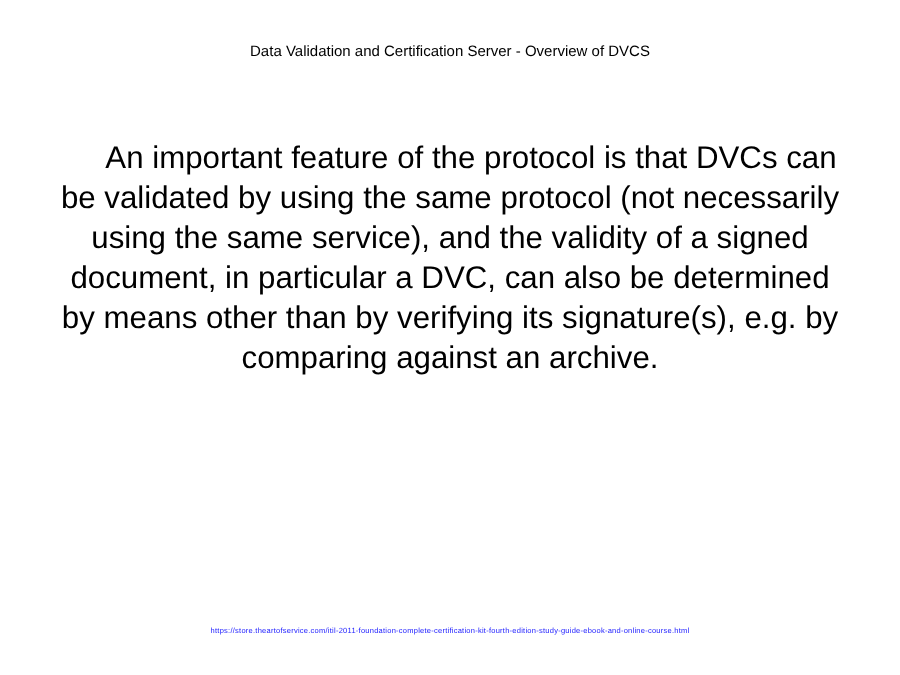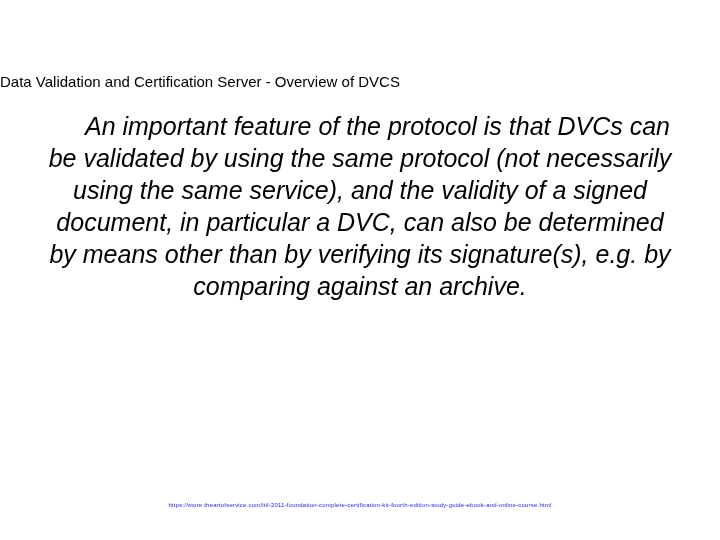--- a/index.html
+++ b/index.html
@@ -16,24 +16,24 @@
     position: relative;
     width: 720px;
     height: 540px;
     box-sizing: border-box;
   }
   .title {
     position: absolute;
     top: 34px;
     left: 0;
     width: 100%;
-    font-size: 15px;
+    text-align: center;
+    font-size: 12px;
     font-weight: 400;
     color: #000;
-    margin-top: 39px;
   }
   .body-text {
     position: absolute;
     top: 110px;
     left: 40px;
     right: 40px;
     text-align: center;
     font-size: 25px;
     line-height: 1.28;
     color: #000;
@@ -44,21 +44,20 @@
   .bullet-num {
     display: inline-block;
     width: 28px;
     text-align: left;
     vertical-align: top;
     font-size: 24px;
     color: #fff; 
   }
   .bullet-content {
     display: inline;
-    font-style: italic;
   }
   .footer-link {
     position: absolute;
     bottom: 32px;
     left: 0;
     width: 100%;
     text-align: center;
     font-size: 6px;
     color: #1a1aff;
     letter-spacing: 0.2px;

